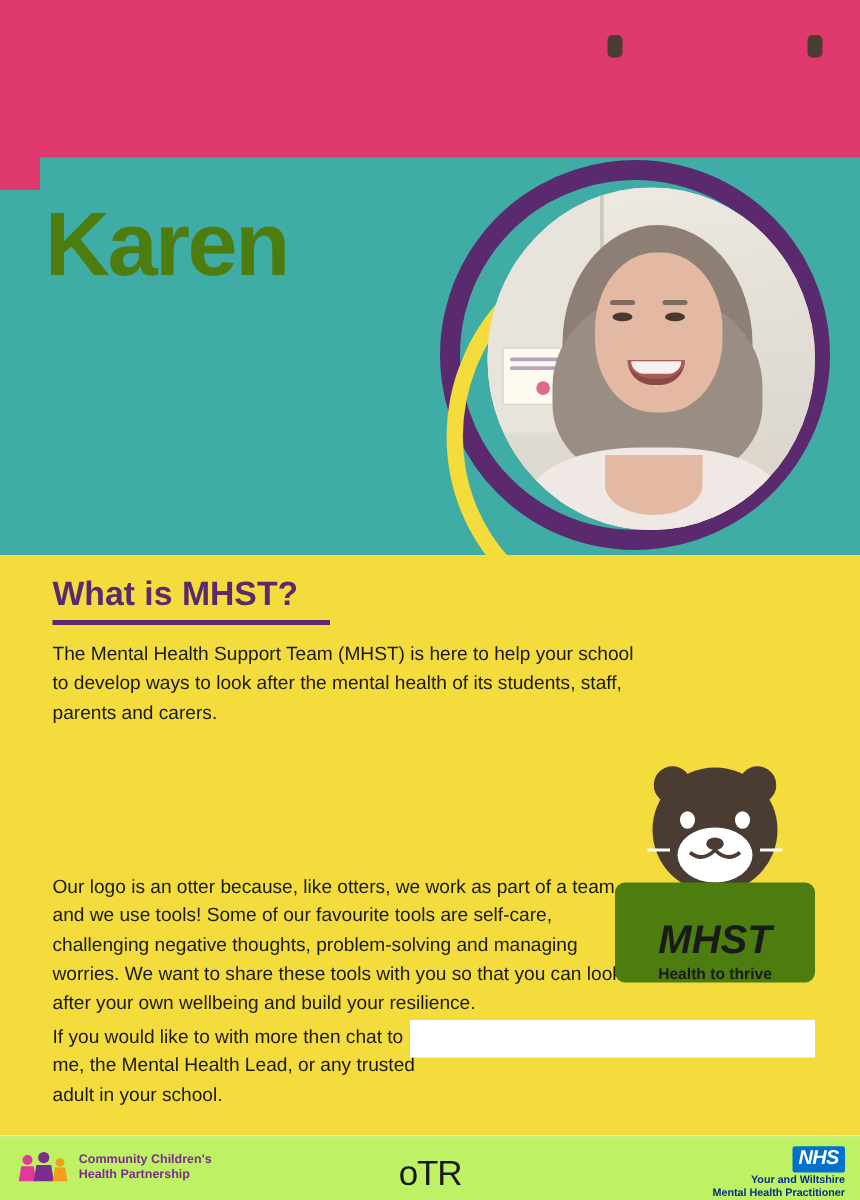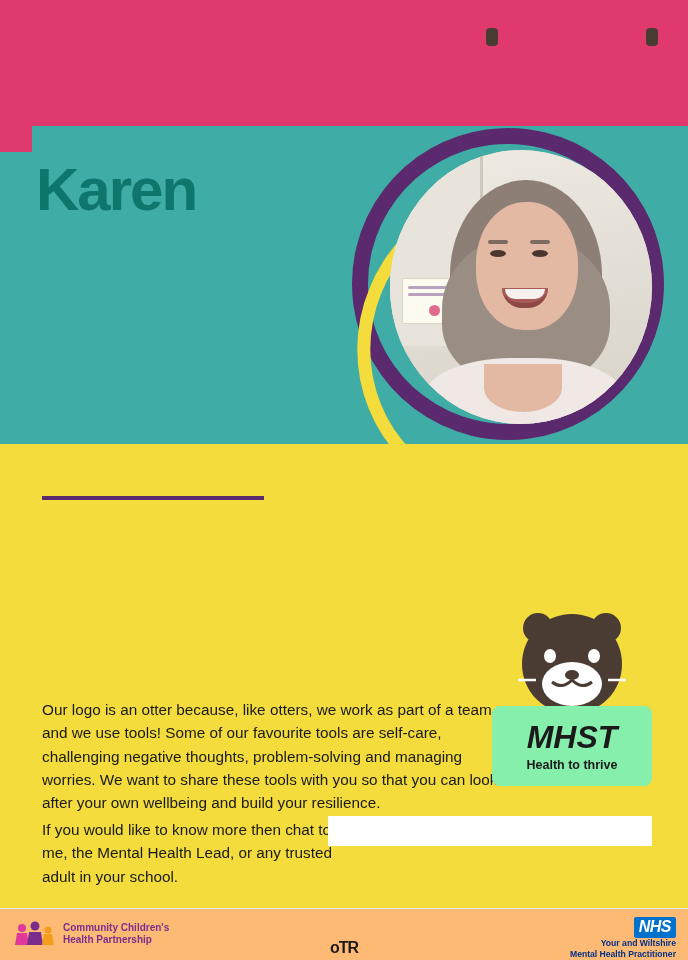--- a/index.html
+++ b/index.html
@@ -67,22 +67,22 @@
     width: 688px;
     height: 464px;
     background: #f3dc3c;
     z-index: 1;
   }
 
   
   .name {
     position: absolute;
     left: 36px; top: 160px;
-    color: #0f766e;
-    font-size: 60px;
+    color: #4d7c0f;
+    font-size: 72px;
     line-height: 1;
     font-weight: bold;
     letter-spacing: -2px;
     z-index: 3;
   }
   .intro {
     position: absolute;
     left: 38px; top: 272px;
     width: 282px;
     color: #ffffff;
@@ -266,27 +266,27 @@
   .otter {
     position: absolute;
     left: 510px; top: 608px;
     width: 124px; height: 112px;
     z-index: 3;
   }
   .logo-box {
     position: absolute;
     left: 492px; top: 706px;
     width: 160px; height: 80px;
-    background: #86efac;
+    background: #4d7c0f;
     border-radius: 8px;
     z-index: 3;
     display: flex;
     flex-direction: column;
     align-items: center;
-    justify-content: center;
+    justify-content: flex-end;
   }
   .logo-box .mh {
     color: #1a1a1a;
     font-size: 32px;
     font-weight: bold;
     font-style: italic;
     letter-spacing: 0px;
     line-height: 1;
   }
   .logo-box .tt {
@@ -313,21 +313,21 @@
     width: 324px; height: 30px;
     background: #ffffff;
     z-index: 3;
   }
 
   
   .footer {
     position: absolute;
     left: 0; top: 908px;
     width: 688px; height: 52px;
-    background: #fdba74;
+    background: #bef264;
     z-index: 5;
     border-top: 1px solid #e8e8e8;
   }
   .cchp {
     position: absolute;
     left: 14px; top: 10px;
     display: flex;
     align-items: center;
     gap: 7px;
   }
@@ -336,24 +336,23 @@
     font-size: 10px;
     font-weight: bold;
     line-height: 1.25;
   }
   .otr {
     position: absolute;
     left: 50%;
     transform: translateX(-50%);
     top: 14px;
     color: #1a1a1a;
-    font-size: 16px;
-    font-weight: bold;
+    font-size: 28px;
+    font-weight: normal;
     letter-spacing: -1px;
-    margin-top: 16px;
   }
   .nhs-blk {
     position: absolute;
     right: 12px; top: 8px;
     display: flex;
     align-items: flex-start;
     gap: 6px;
   }
   .nhs-logo {
     background: #0072ce;
@@ -410,24 +409,26 @@
       <div class="ph-brow l"></div>
       <div class="ph-brow r"></div>
       <div class="ph-eye l"></div>
       <div class="ph-eye r"></div>
       <div class="ph-mouth"></div>
       <div class="ph-teeth"></div>
       <div class="ph-body"></div>
     </div>
   </div>
 
+  <div class="mhst-head">What is MHST?</div>
   <div class="mhst-underline"></div>
 
+  <div class="body-text p1">The Mental Health Support Team (MHST) is here to help your school to develop ways to look after the mental health of its students, staff, parents and carers.</div>
   <div class="body-text p3">Our logo is an otter because, like otters, we work as part of a team and we use tools! Some of our favourite tools are self-care, challenging negative thoughts, problem-solving and managing worries. We want to share these tools with you so that you can look after your own wellbeing and build your resilience.</div>
-  <div class="body-text p4">If you would like to know more then chat to me, the Mental Health Lead, or any trusted adult in your school.</div>
+  <div class="body-text p4">If you would like to with more then chat to me, the Mental Health Lead, or any trusted adult in your school.</div>
 
   <div class="otter">
     <svg viewBox="0 0 124 112" width="124" height="112">
       <ellipse cx="28" cy="20" rx="15" ry="15" fill="#4a3b33"></ellipse>
       <ellipse cx="96" cy="20" rx="15" ry="15" fill="#4a3b33"></ellipse>
       <ellipse cx="62" cy="56" rx="50" ry="50" fill="#4a3b33"></ellipse>
       <ellipse cx="62" cy="76" rx="30" ry="22" fill="#ffffff"></ellipse>
       <ellipse cx="40" cy="48" rx="6" ry="7" fill="#ffffff"></ellipse>
       <ellipse cx="84" cy="48" rx="6" ry="7" fill="#ffffff"></ellipse>
       <ellipse cx="62" cy="67" rx="7" ry="5" fill="#4a3b33"></ellipse>

